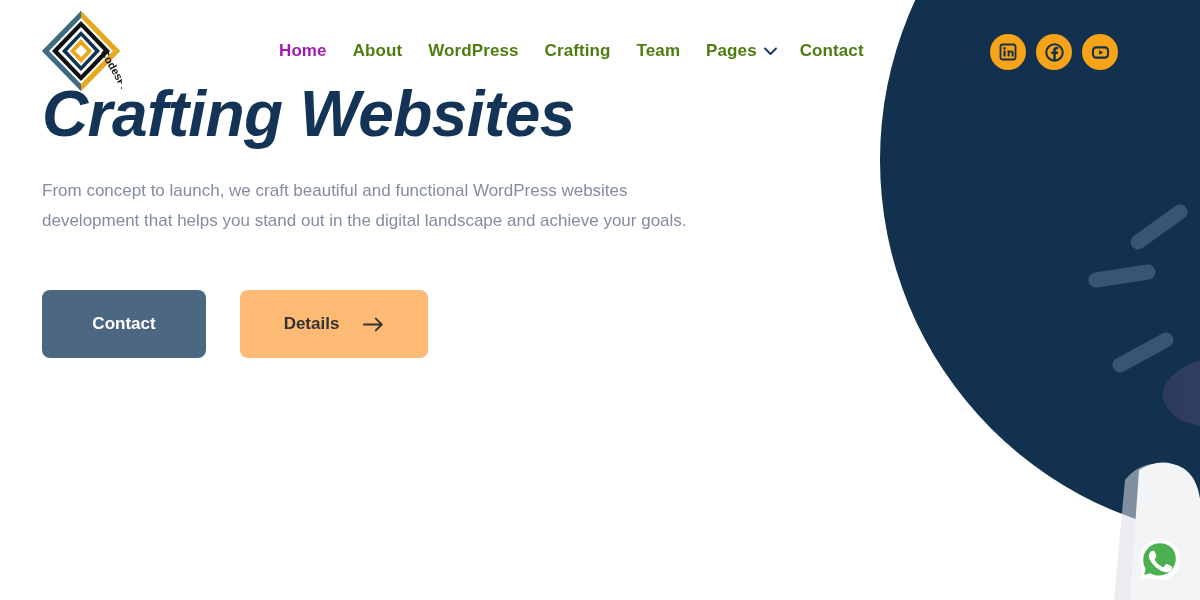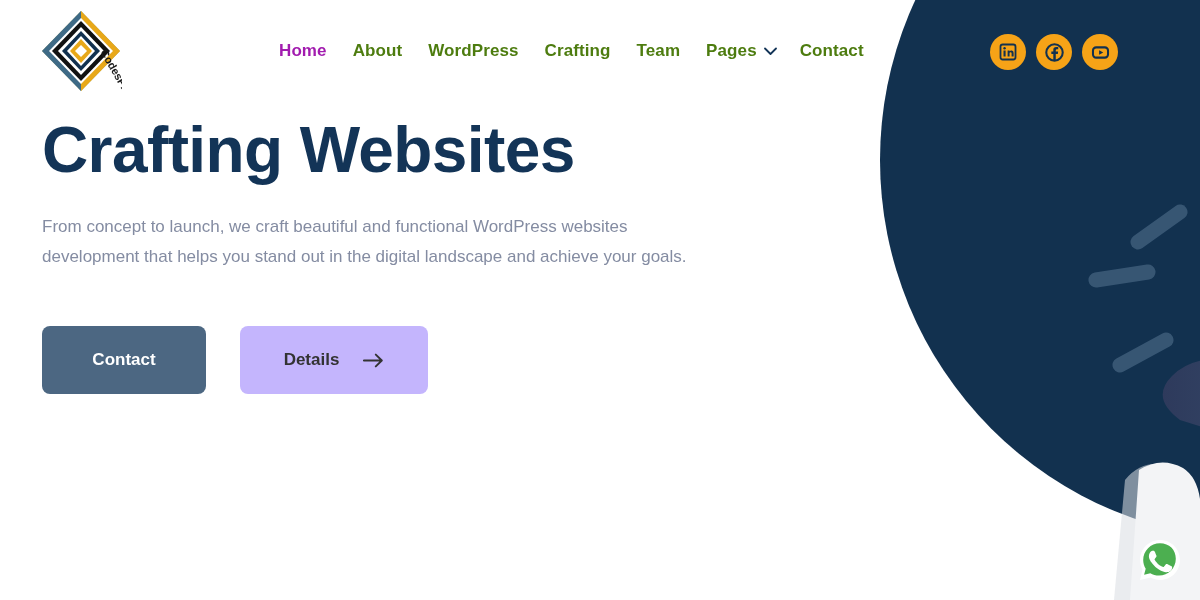--- a/index.html
+++ b/index.html
@@ -60,42 +60,42 @@
     width:36px; height:36px; border-radius:50%;
     background:#f6a317;
     display:flex; align-items:center; justify-content:center;
     cursor:pointer;
   }
   .social svg { display:block; }
 
   
   .hero-copy { position:absolute; left:42px; top:0; z-index:5; width:700px; }
   .headline {
-    margin-top:112px;
+    margin-top:76px;
     font-size:64px; line-height:76px; font-weight:bold;
-    color:#133457; letter-spacing:-0.6px;
+    color:#133457; letter-spacing:-0.6px;font-style:italic;
   }
   .headline .l2 { display:block; }
   .subtitle {
     margin-top:24px;
     font-size:17px; line-height:30px; color:#848ca2;
     max-width:645px; font-weight:normal;
   }
   .cta-row { margin-top:54px; display:flex; gap:34px; align-items:flex-start; }
   .btn {
     border:none; cursor:pointer; border-radius:8px;
     font-family:"Liberation Sans", sans-serif;
     font-weight:bold; font-size:17px;
     display:flex; align-items:center; justify-content:center;
   }
   .btn-contact {
     width:164px; height:68px; background:#4c6782; color:#ffffff;
   }
   .btn-details {
-    width:188px; height:68px; background:#c4b5fd; color:#333333;
+    width:188px; height:68px; background:#fdba74; color:#333333;
     gap:24px;
   }
   .btn-details .arrow { display:inline-flex; }
 
   
   .whatsapp {
     position:absolute; left:1138px; top:538px;
     width:44px; height:44px; z-index:20; cursor:pointer;
   }
   .whatsapp svg { display:block; }

